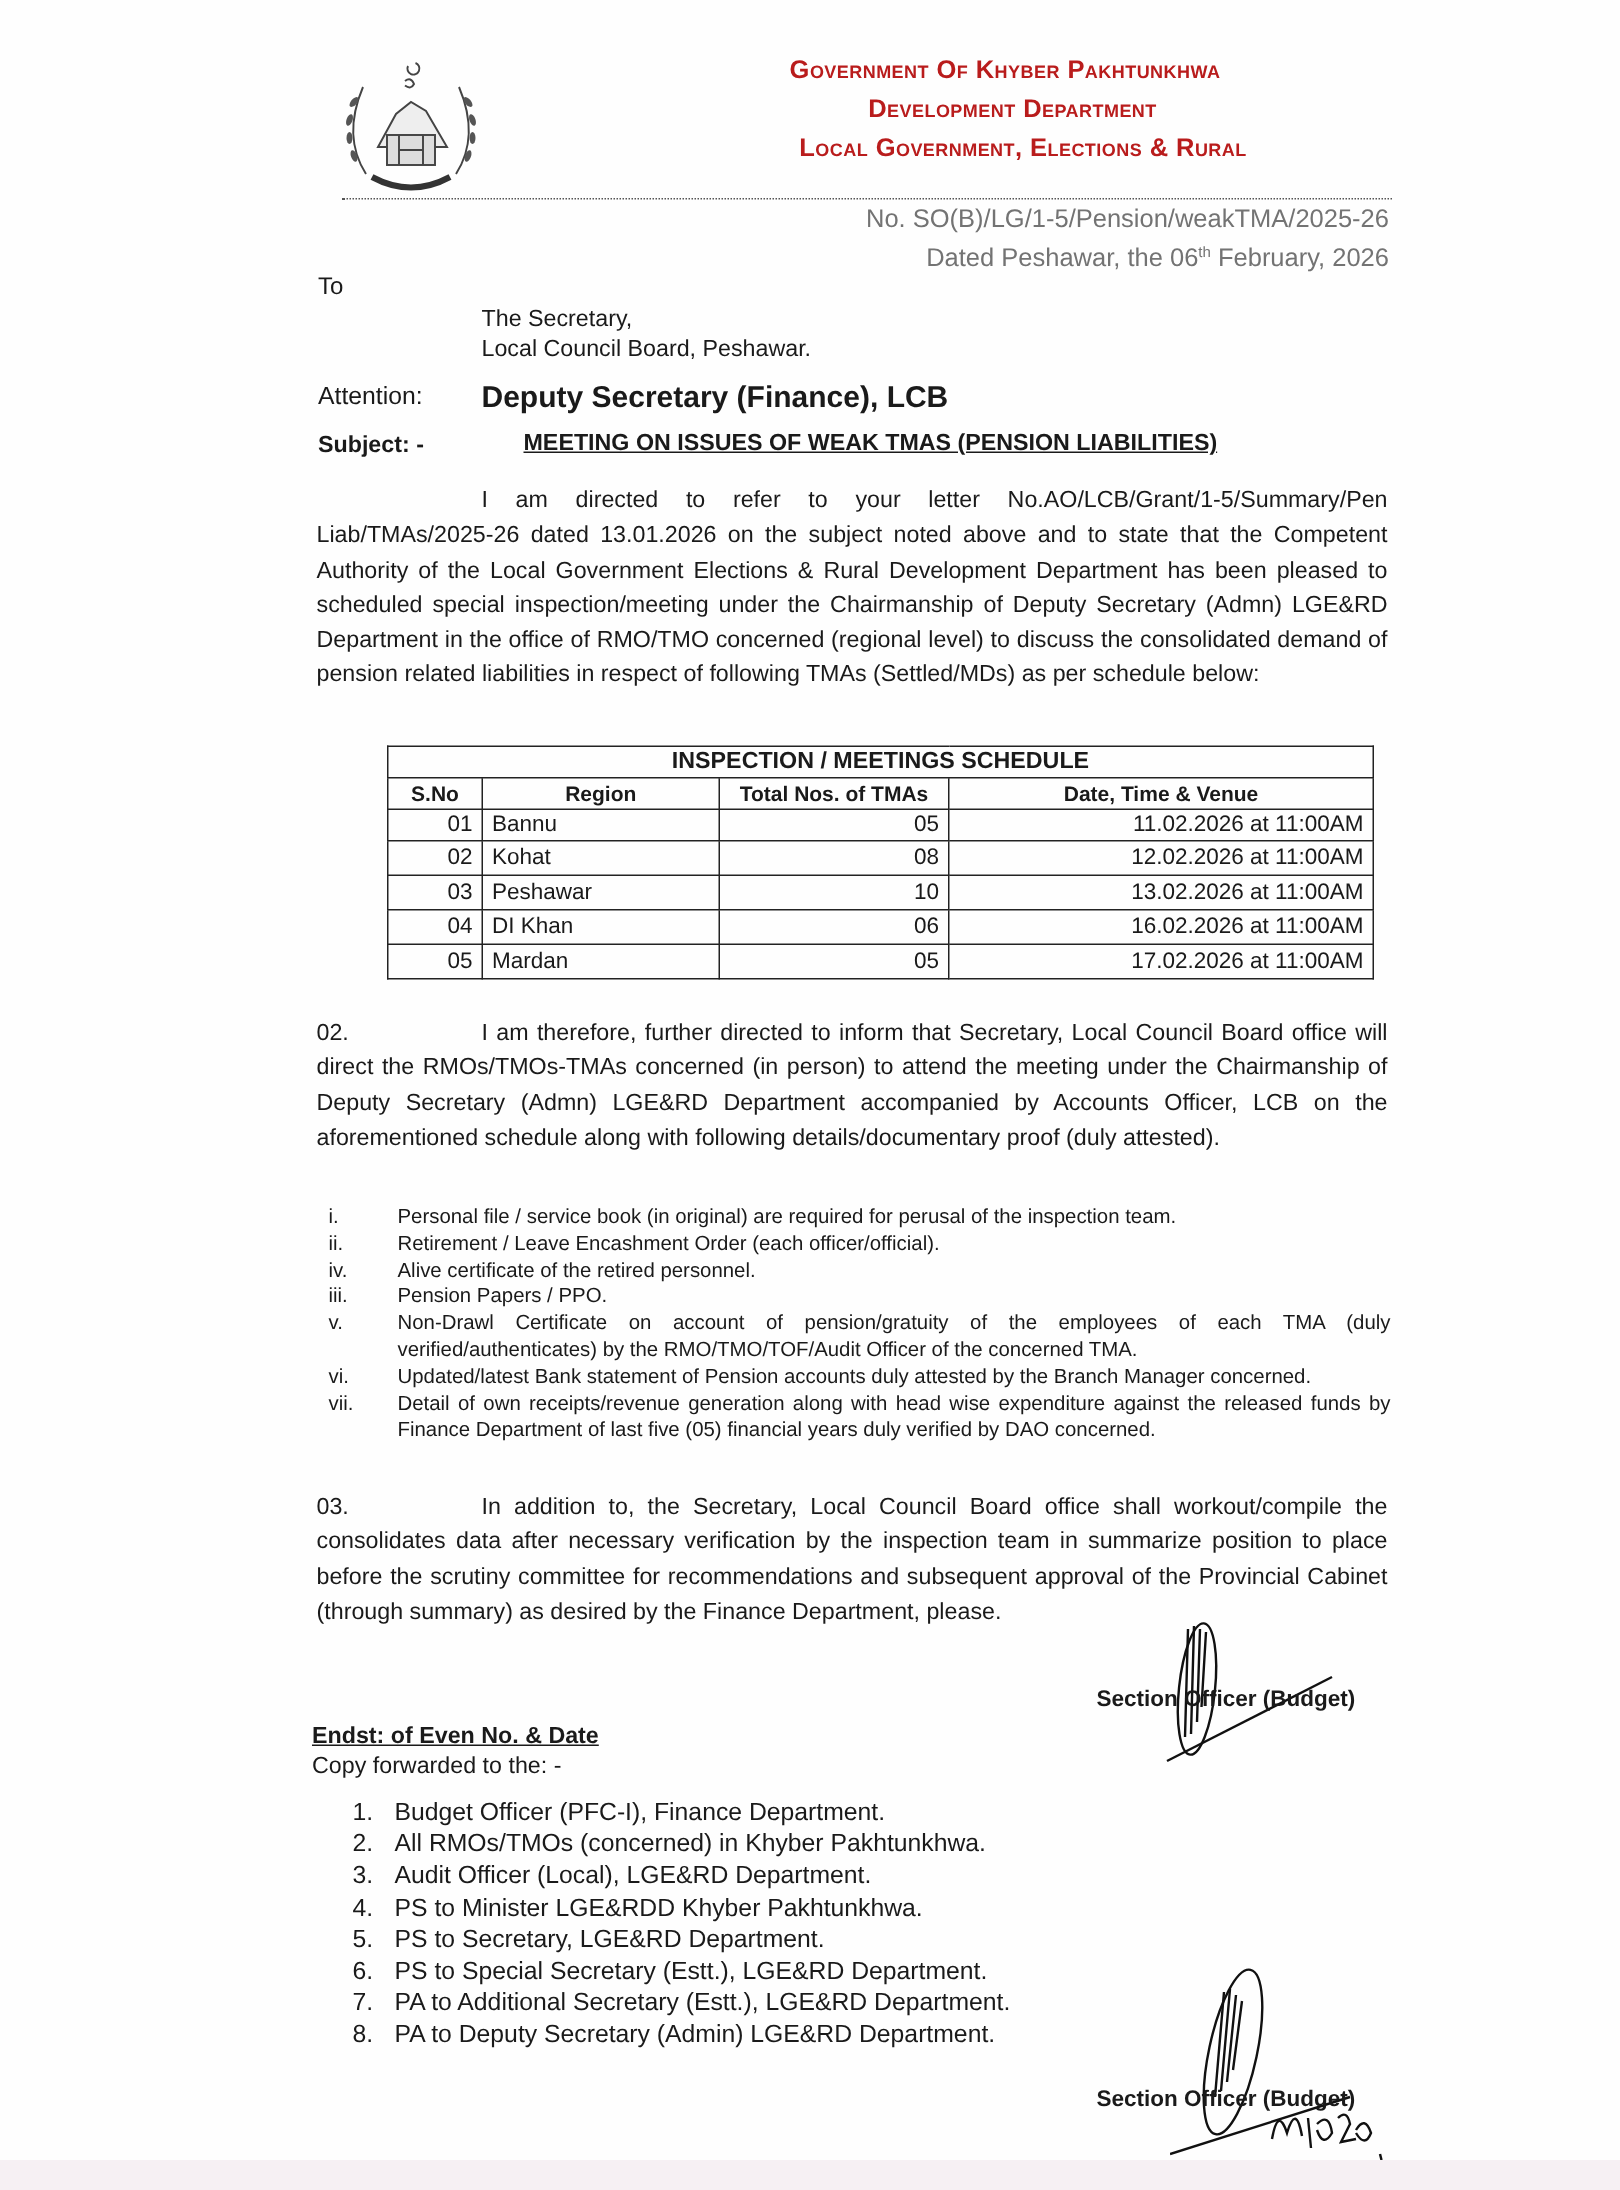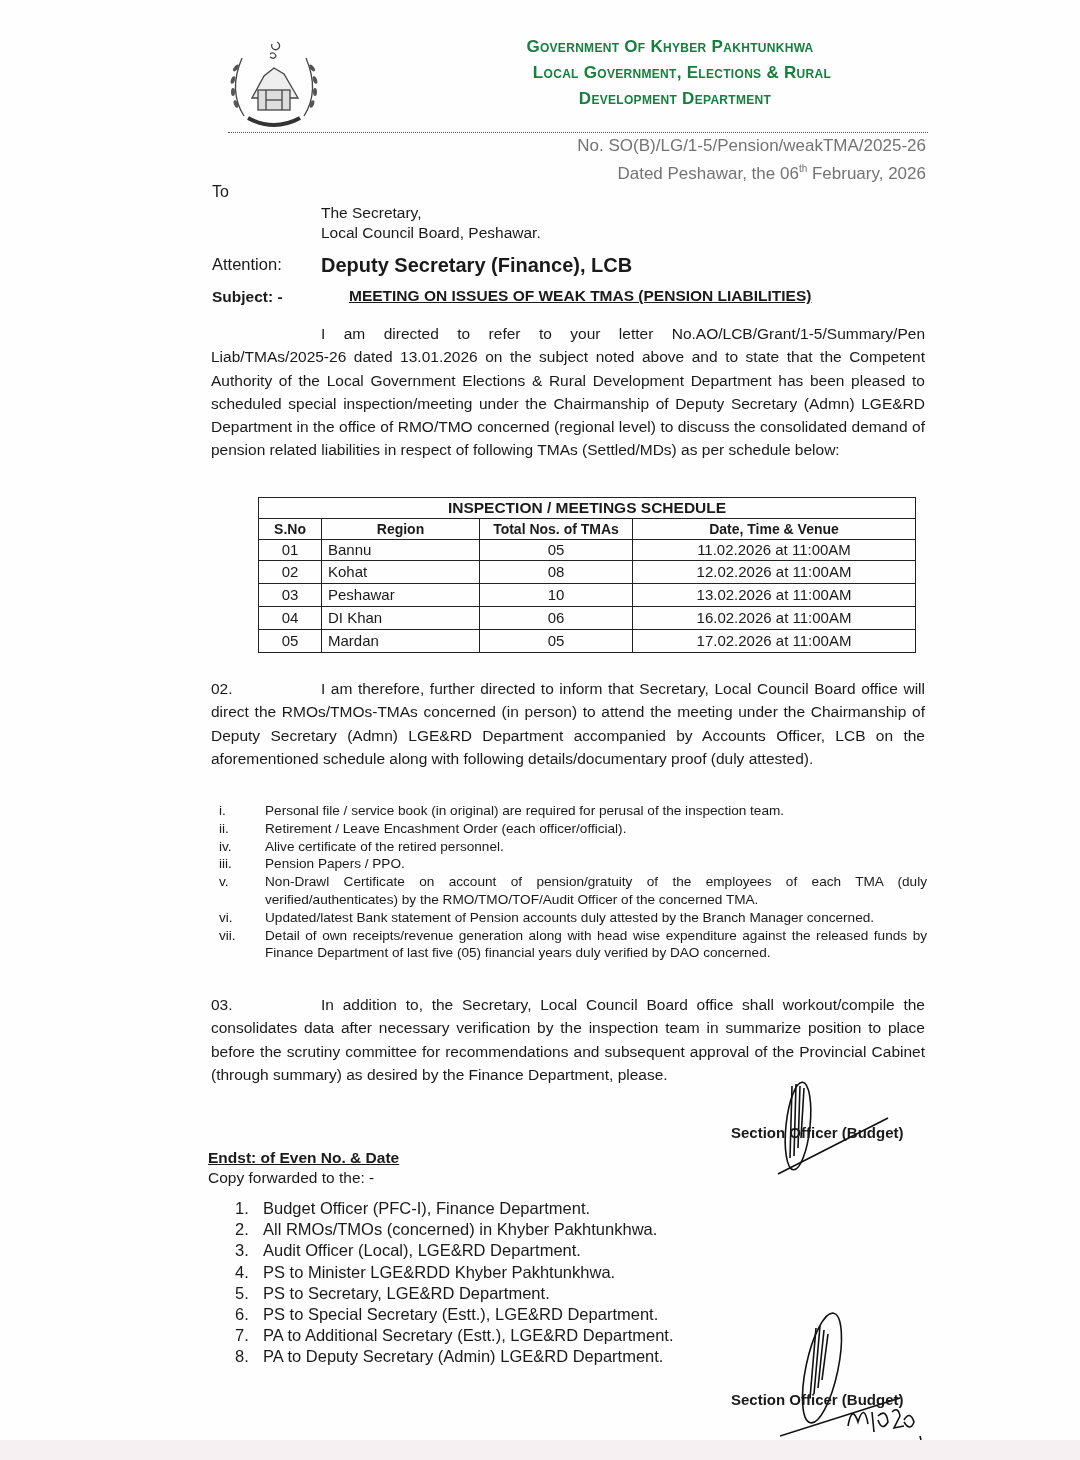--- a/index.html
+++ b/index.html
@@ -3,42 +3,42 @@
 <meta charset="utf-8">
 <style>
   html, body { margin: 0; padding: 0; }
   body {
     width: 1080px; height: 1460px; background: #ffffff; position: relative; overflow: hidden;
     font-family: "Liberation Sans", "DejaVu Sans", sans-serif; color: #1a1a1a;
   }
   .page { position: absolute; left: 0; top: 0; width: 1080px; height: 1460px; background: #fefefe; }
   .abs { position: absolute; }
   .logo { left: 222px; top: 36px; width: 104px; height: 100px; }
-  .letterhead { left: 400px; top: 34px; width: 540px; text-align: center; font-weight: bold; color: #15803d; font-size: 17px; line-height: 26px; letter-spacing: 0.3px; }
+  .letterhead { left: 400px; top: 34px; width: 540px; text-align: center; font-weight: bold; color: #b91c1c; font-size: 17px; line-height: 26px; letter-spacing: 0.3px; }
   .letterhead .sc { font-variant: small-caps; }
   .rule { left: 228px; top: 132px; width: 700px; height: 0; border-top: 1.5px dotted #555; }
   .ref { right: 154px; top: 134px; text-align: right; font-size: 17px; line-height: 23px; color: #737373; }
   .ref sup { font-size: 10px; }
   .to-label { left: 212px; top: 183px; font-size: 16px; }
   .addressee { left: 321px; top: 203px; font-size: 15.5px; line-height: 20px; }
   .attn-label { left: 212px; top: 255px; font-size: 16.5px; }
   .attn-value { left: 321px; top: 254px; font-size: 20px; font-weight: bold; }
   .subj-label { left: 212px; top: 288px; font-size: 15.5px; font-weight: bold; }
   .subj-value { left: 321px; top: 287px; font-size: 15.5px; font-weight: bold; text-decoration: underline; margin-left: 28px; }
   .para { left: 211px; width: 714px; font-size: 15.5px; line-height: 23.3px; text-align: justify; }
   .para .indent { display: inline-block; width: 110px; }
   .p1 { top: 322px; }
   .p2 { top: 677px; }
   .p3 { top: 993px; }
   .p1 .first { text-indent: 110px; }
   .schedule { left: 258px; top: 497px; width: 658px; border-collapse: collapse; font-size: 15px; }
   .schedule td, .schedule th { border: 1.5px solid #222; padding: 0 6px; height: 22px; line-height: 20px; }
   .schedule .title-row th { font-size: 15.5px; font-weight: bold; height: 20px; }
   .schedule .head-row th { font-weight: bold; font-size: 14px; height: 18px; }
-  .schedule td.c { text-align: center; }
+  .schedule td.c { text-align: right; }
   .schedule td.l { text-align: left; }
   .schedule tr.r1 td { height: 19px; }
   .docs { left: 213px; top: 802px; width: 714px; font-size: 13.6px; line-height: 17.8px; }
   .doc-item { display: flex; }
   .doc-item .num { width: 52px; text-align: left; padding-left: 6px; box-sizing: border-box; flex: none; }
   .doc-item .txt { flex: 1; text-align: justify; }
   .sign1 { left: 731px; top: 1124px; font-size: 15px; font-weight: bold; }
   .sig-scribble1 { left: 770px; top: 1078px; width: 130px; height: 100px; }
   .endst { left: 208px; top: 1149px; font-size: 15.5px; font-weight: bold; text-decoration: underline; }
   .copyfwd { left: 208px; top: 1169px; font-size: 15.5px; }
@@ -73,22 +73,22 @@
       <ellipse cx="14" cy="68" rx="4" ry="2" transform="rotate(-110 14 68)"></ellipse>
       <ellipse cx="90" cy="32" rx="4" ry="2" transform="rotate(50 90 32)"></ellipse>
       <ellipse cx="93" cy="44" rx="4" ry="2" transform="rotate(70 93 44)"></ellipse>
       <ellipse cx="93" cy="56" rx="4" ry="2" transform="rotate(90 93 56)"></ellipse>
       <ellipse cx="90" cy="68" rx="4" ry="2" transform="rotate(110 90 68)"></ellipse>
     </g>
   </svg>
 
   <div class="abs letterhead">
     <div class="sc">Government Of Khyber Pakhtunkhwa</div>
+    <div class="sc" style="padding-left:10px">Development Department</div>
     <div class="sc" style="padding-left:24px">Local Government, Elections &amp; Rural</div>
-    <div class="sc" style="padding-left:10px">Development Department</div>
   </div>
   <div class="abs rule"></div>
 
   <div class="abs ref">
     <div>No. SO(B)/LG/1-5/Pension/weakTMA/2025-26</div>
     <div><span>Dated Peshawar, the 06</span><sup>th</sup><span> February, 2026</span></div>
   </div>
 
   <div class="abs to-label">To</div>
   <div class="abs addressee">

